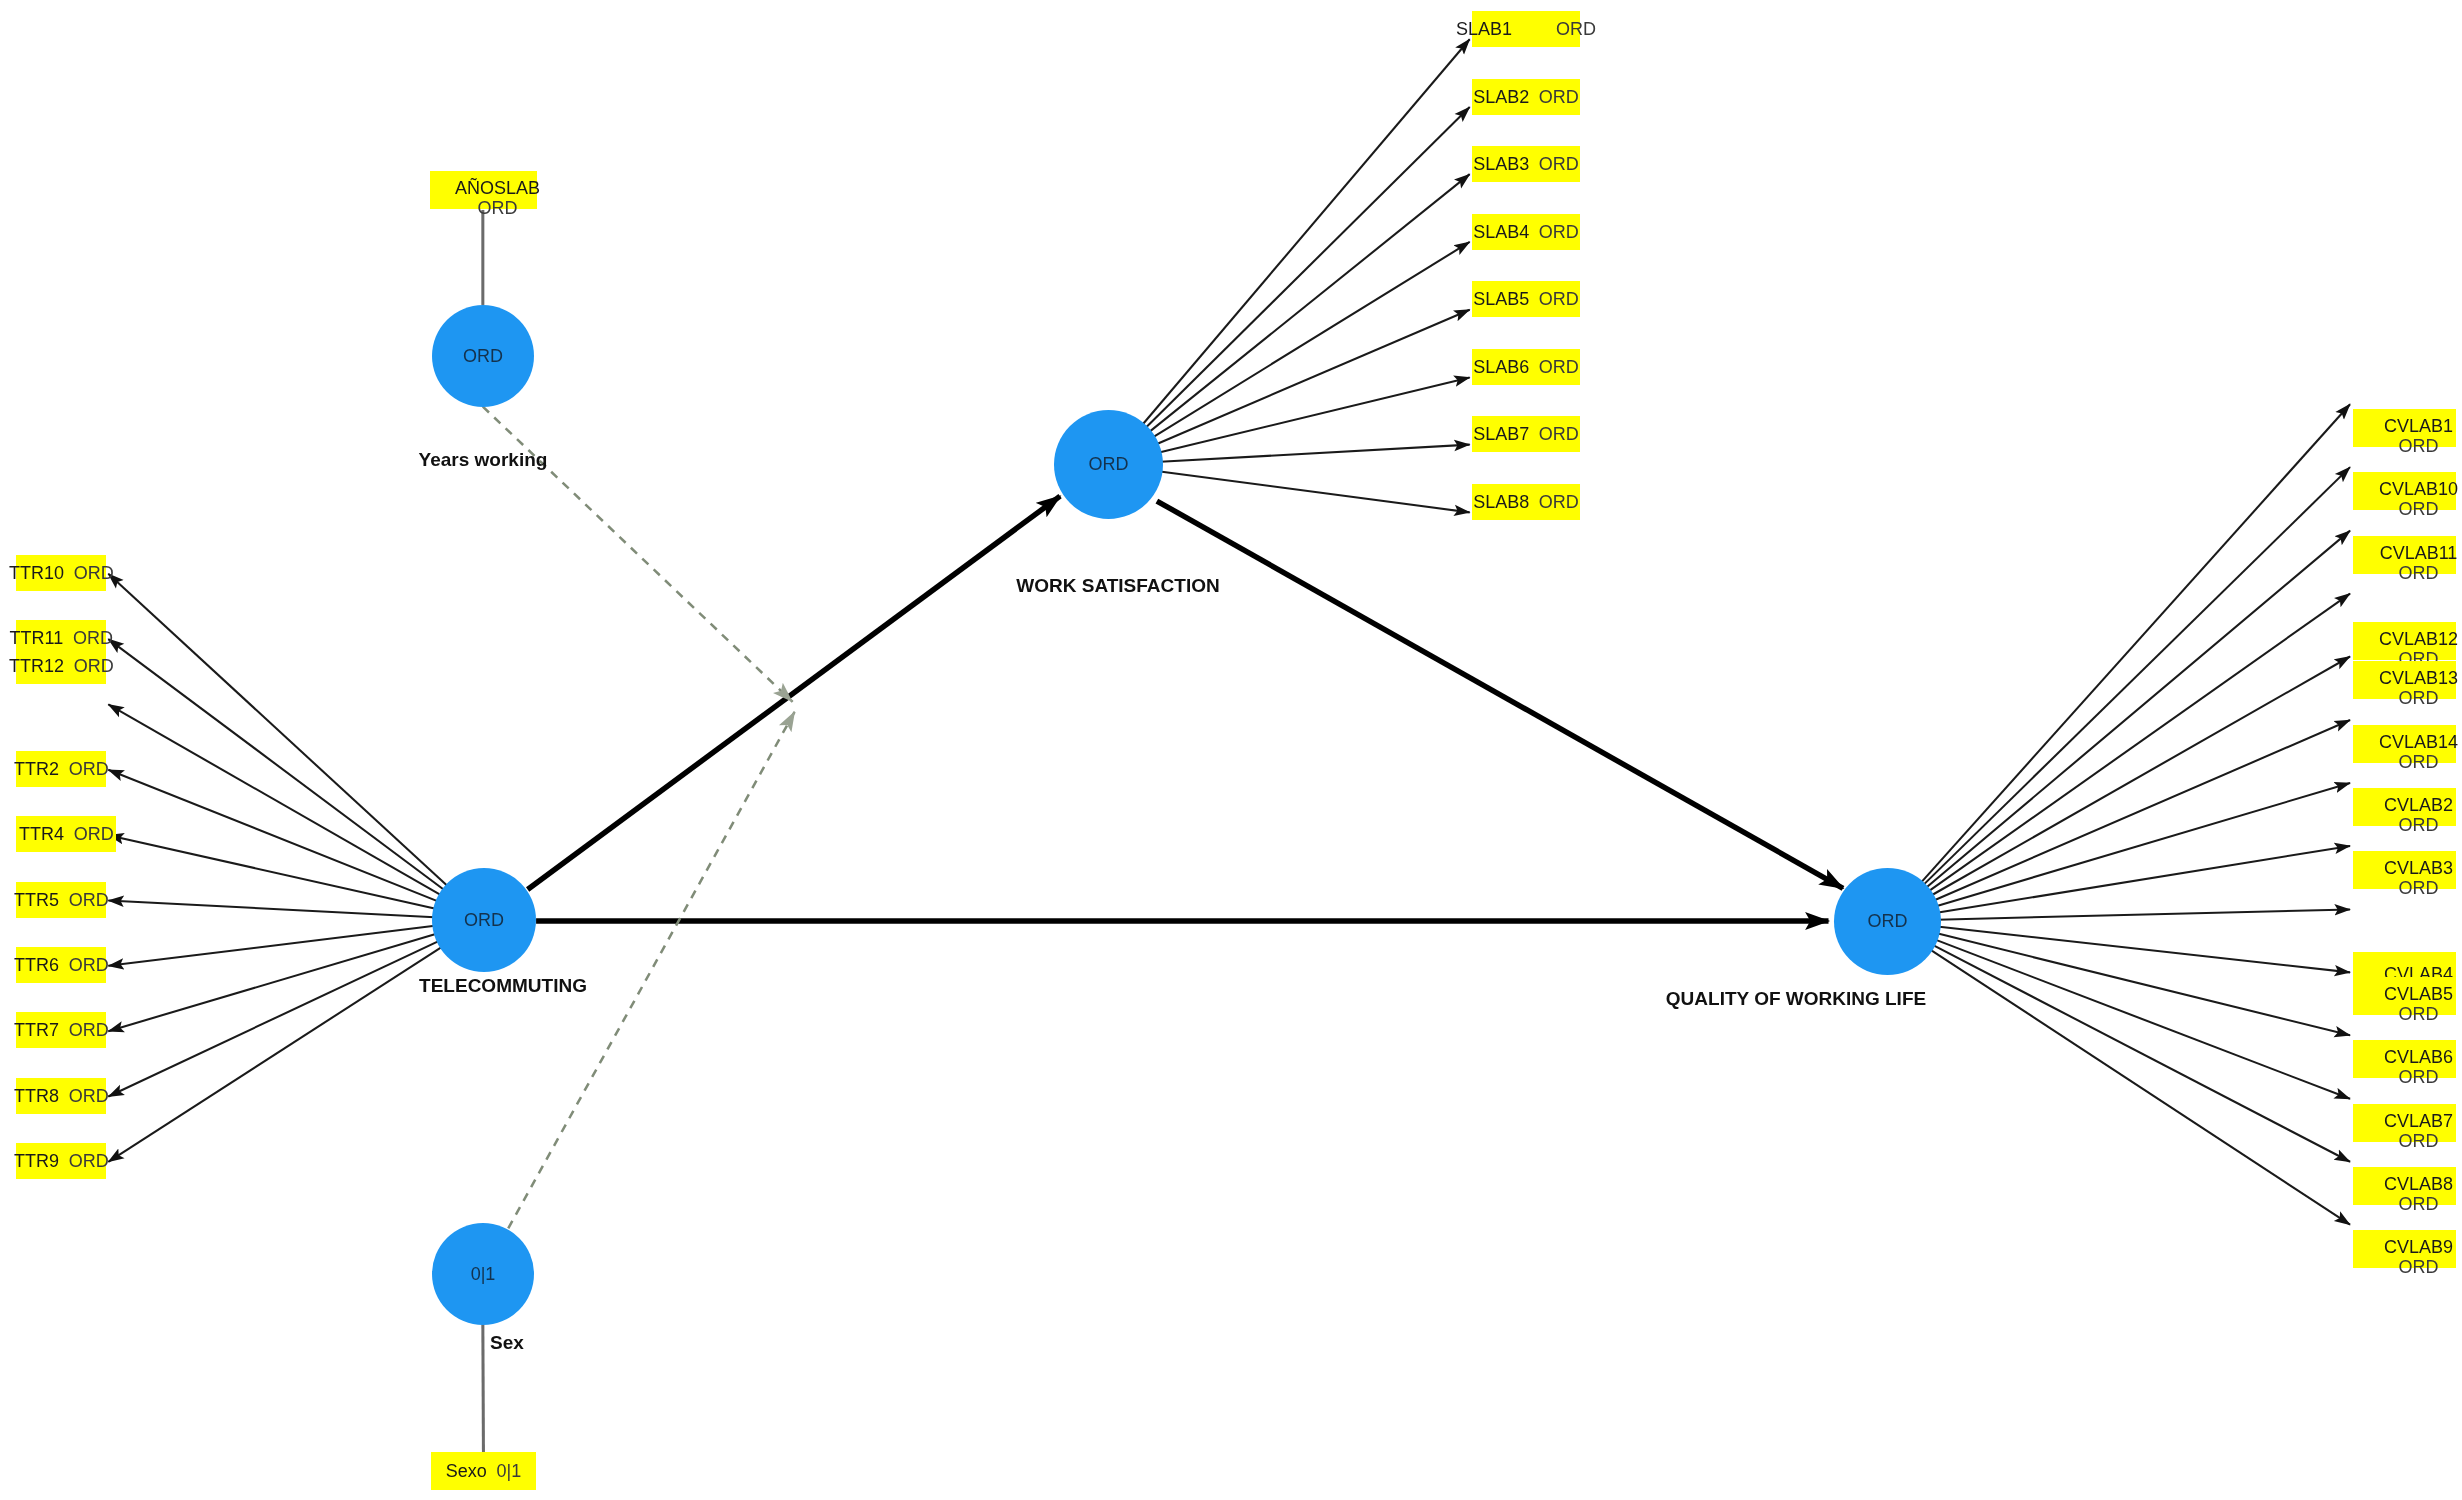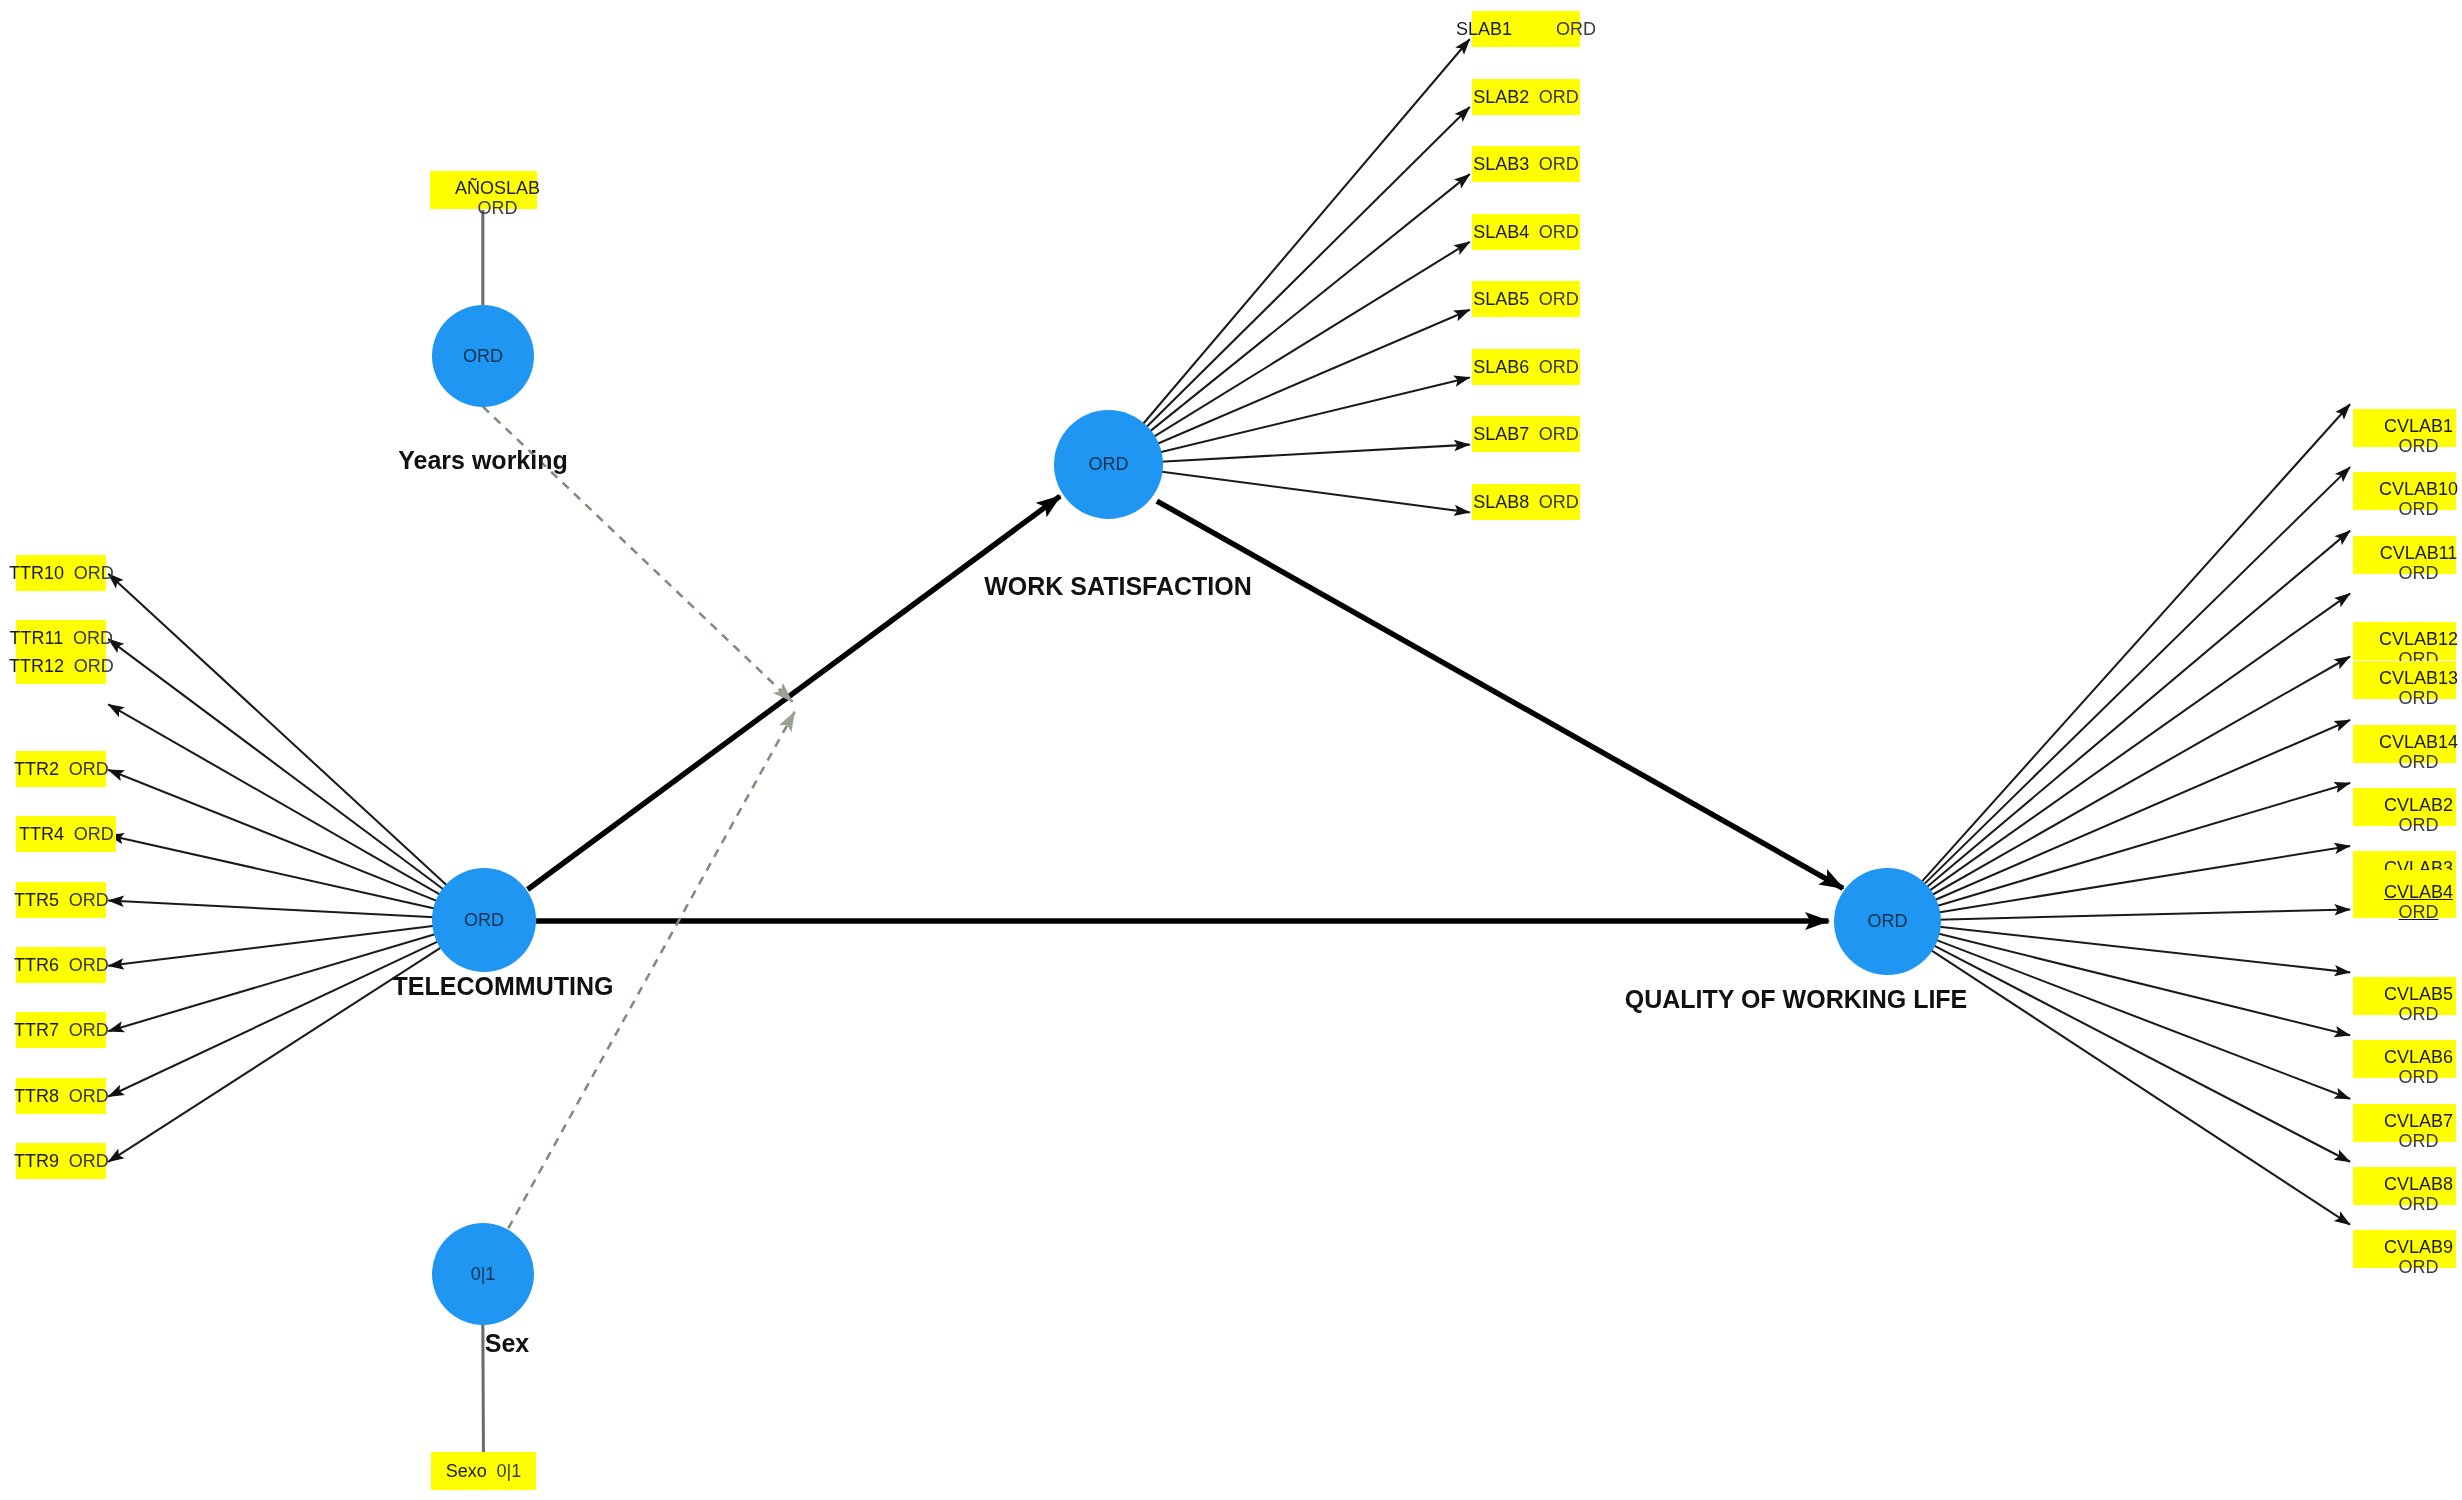--- a/index.html
+++ b/index.html
@@ -19,21 +19,21 @@
 
   
   .ind.stack{overflow:visible;padding-left:28px;}
   .ind.stack .ilabel{margin-top:-2.4px;}
   .ind.stack .iord{margin-bottom:-18px;}
 
   .node{position:absolute;border-radius:50%;background:#1e96f2;
         display:flex;align-items:center;justify-content:center;
         color:#14324d;font-size:18px;}
 
-  .nodelabel{position:absolute;font-weight:bold;font-size:25px;color:#111;
+  .nodelabel{position:absolute;font-weight:bold;font-size:19px;color:#111;
              white-space:nowrap;text-align:center;}
 </style>
 </head>
 <body>
 
 <div id="stage">
 
   <svg id="edges" viewBox="0 0 4069 2479" preserveAspectRatio="none">
     <defs>
       <marker id="ah" markerWidth="9" markerHeight="9" refX="7.6" refY="3.1" orient="auto" markerUnits="strokeWidth">
@@ -211,21 +211,21 @@
         <span class="iord">ORD</span>
       </div>
       <div class="ind stack" style="left: 2353px; top: 788px; width: 103px; height: 38px; background: rgb(255, 255, 0);">
         <span class="ilabel">CVLAB2</span>
         <span class="iord">ORD</span>
       </div>
       <div class="ind stack" style="left: 2353px; top: 851px; width: 103px; height: 38px; background: rgb(255, 255, 0);">
         <span class="ilabel">CVLAB3</span>
         <span class="iord">ORD</span>
       </div>
-      <div class="ind stack" style="left: 2353px; top: 870px; width: 103px; height: 48px; background: rgb(255, 255, 0); text-decoration: underline;">
+      <div class="ind stack" style="left: 2353px; top: 952px; width: 103px; height: 48px; background: rgb(255, 255, 0); text-decoration: underline;">
         <span class="ilabel">CVLAB4</span>
         <span class="iord">ORD</span>
       </div>
       <div class="ind stack" style="left: 2353px; top: 977px; width: 103px; height: 38px; background: rgb(255, 255, 0);">
         <span class="ilabel">CVLAB5</span>
         <span class="iord">ORD</span>
       </div>
       <div class="ind stack" style="left: 2353px; top: 1040px; width: 103px; height: 38px; background: rgb(255, 255, 0);">
         <span class="ilabel">CVLAB6</span>
         <span class="iord">ORD</span>

